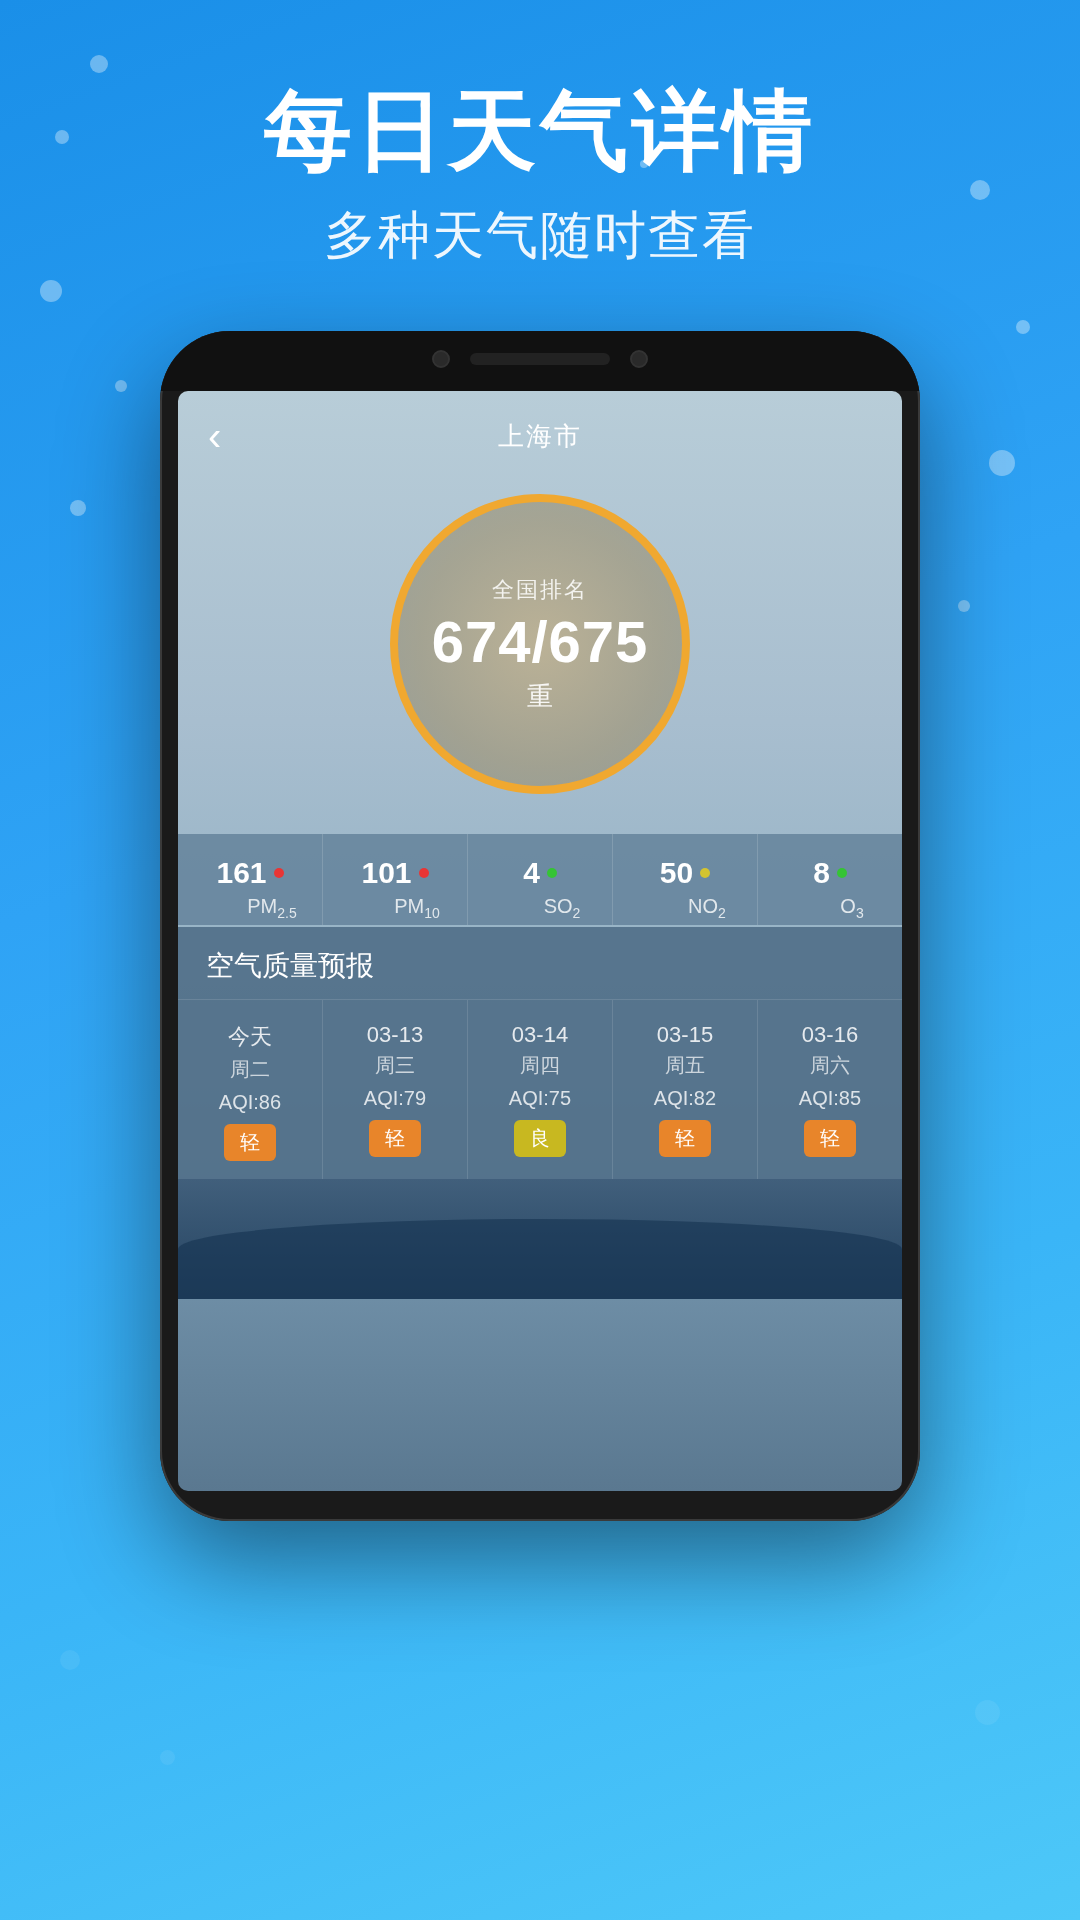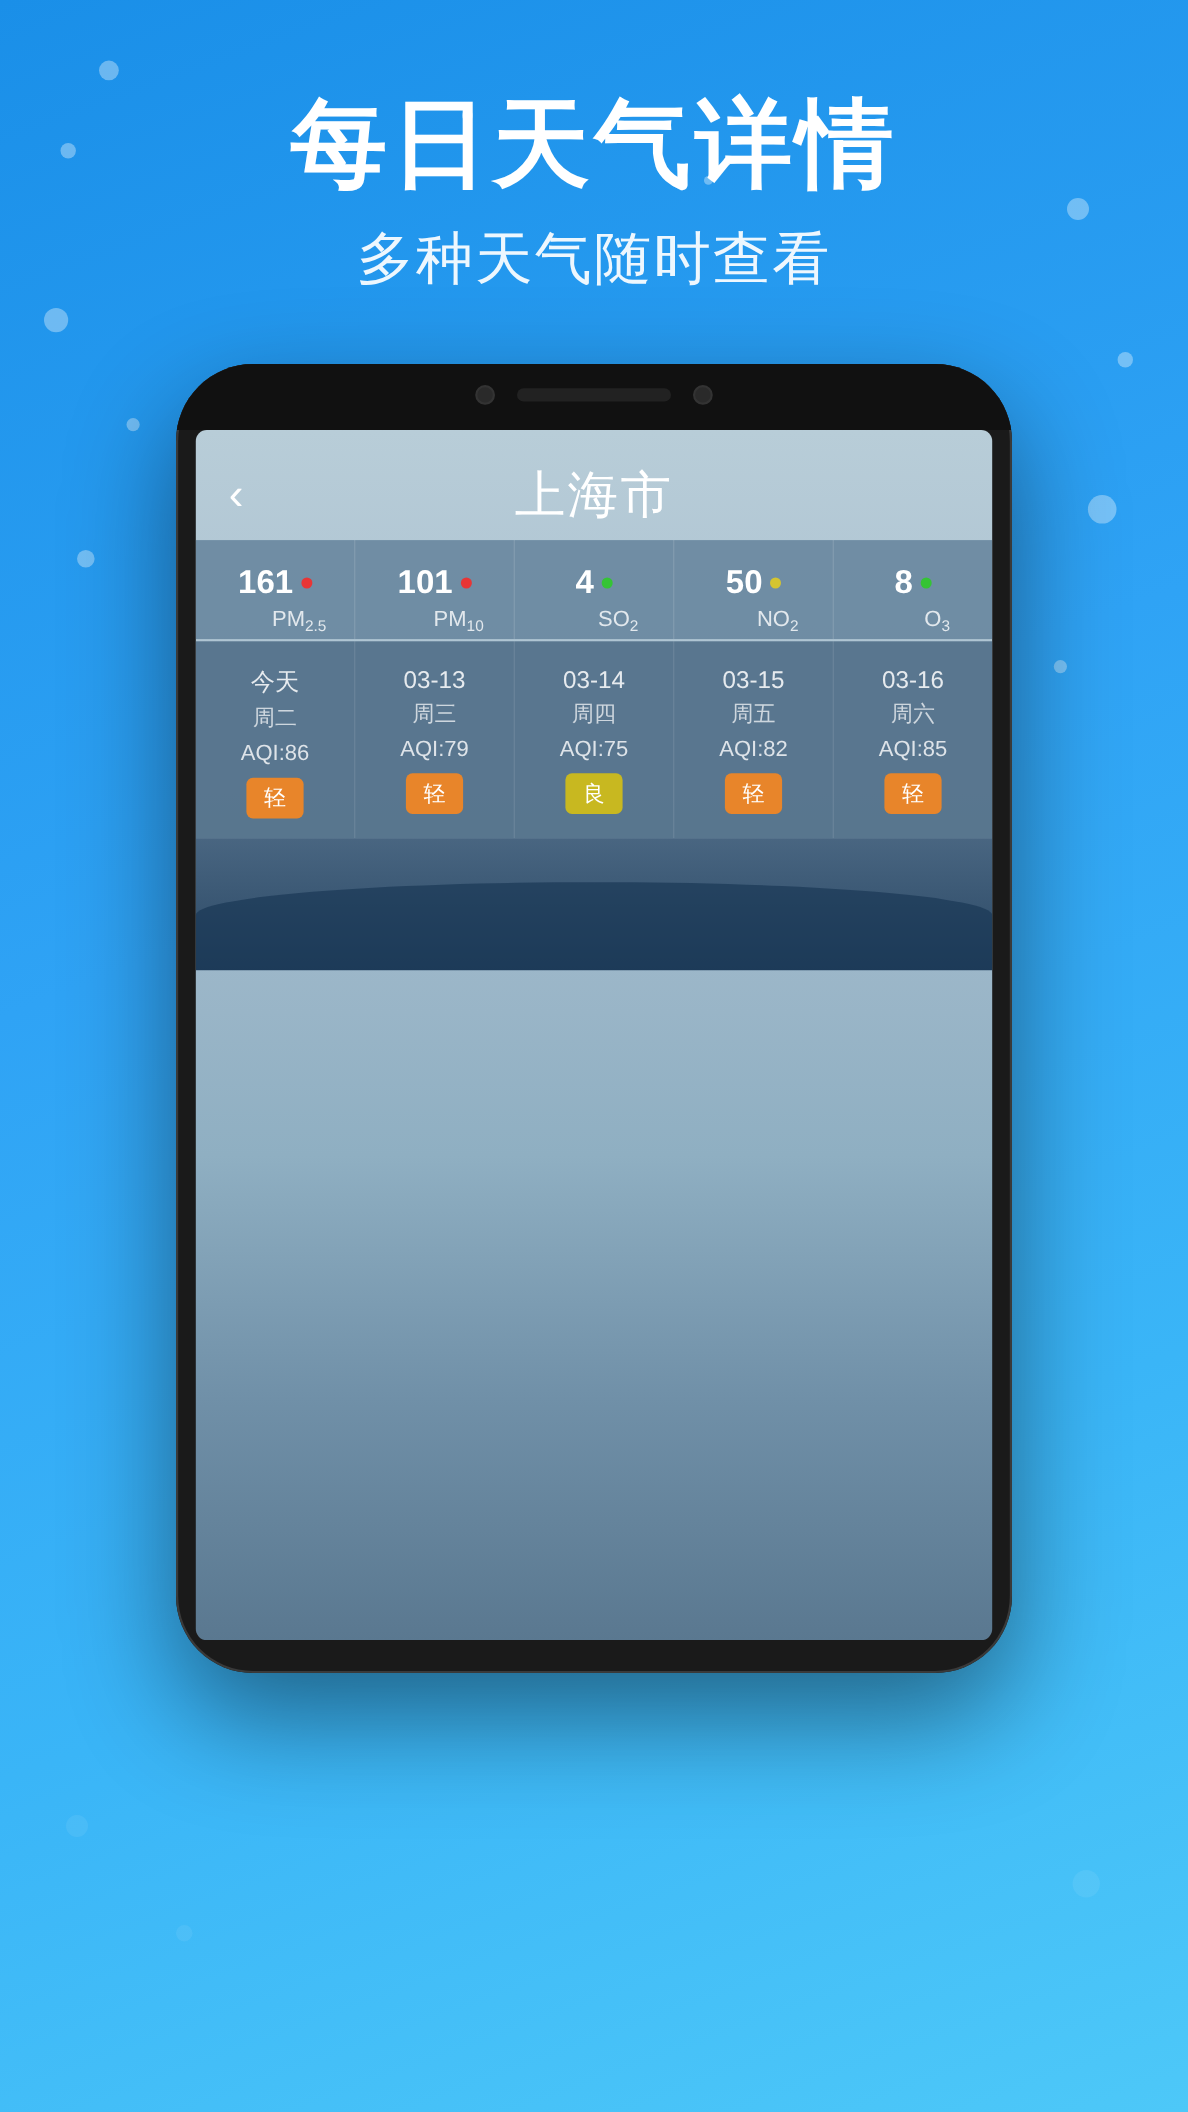--- a/index.html
+++ b/index.html
@@ -111,21 +111,21 @@
       position: relative;
     }
     .back-arrow {
       position: absolute;
       left: 30px;
       font-size: 40px;
       color: #fff;
       font-weight: 300;
     }
     .city-name {
-      font-size: 46px;
+      font-size: 26px;
       color: #fff;
       font-weight: 500;
       letter-spacing: 2px;
     }
 
     .update-info {
       padding: 0 30px 10px;
       font-size: 24px;
       color: rgba(255,255,255,0.8);
     }
@@ -316,20 +316,27 @@
     </div>
 
     <div class="phone-screen">
 
       <div class="app-header">
         <span class="back-arrow">‹</span>
         <span class="city-name">上海市</span>
       </div>
 
 
+      <div class="aqi-circle-container">
+        <div class="aqi-circle-outer">
+          <div class="aqi-label">全国排名</div>
+          <div class="aqi-value">674/675</div>
+          <div class="aqi-level">重</div>
+        </div>
+      </div>
 
       <div class="pollutants-row">
 
         <div class="pollutant-cell">
           <div class="pollutant-value-row">
             <span class="pollutant-value">161</span>
             <div class="pollutant-dot dot-red"></div>
           </div>
           <div class="pollutant-name">PM<sub>2.5</sub></div>
         </div>
@@ -363,20 +370,21 @@
             <span class="pollutant-value">8</span>
             <div class="pollutant-dot dot-green"></div>
           </div>
           <div class="pollutant-name">O<sub>3</sub></div>
         </div>
 
 
       </div>
 
       <div class="forecast-section">
+        <div class="forecast-header">空气质量预报</div>
 
         <div class="forecast-row">
 
           <div class="forecast-cell">
             <div class="forecast-date">今天</div>
             <div class="forecast-day">周二</div>
             <div class="forecast-aqi">AQI:86</div>
             <div class="forecast-badge badge-orange">轻</div>
           </div>
 

